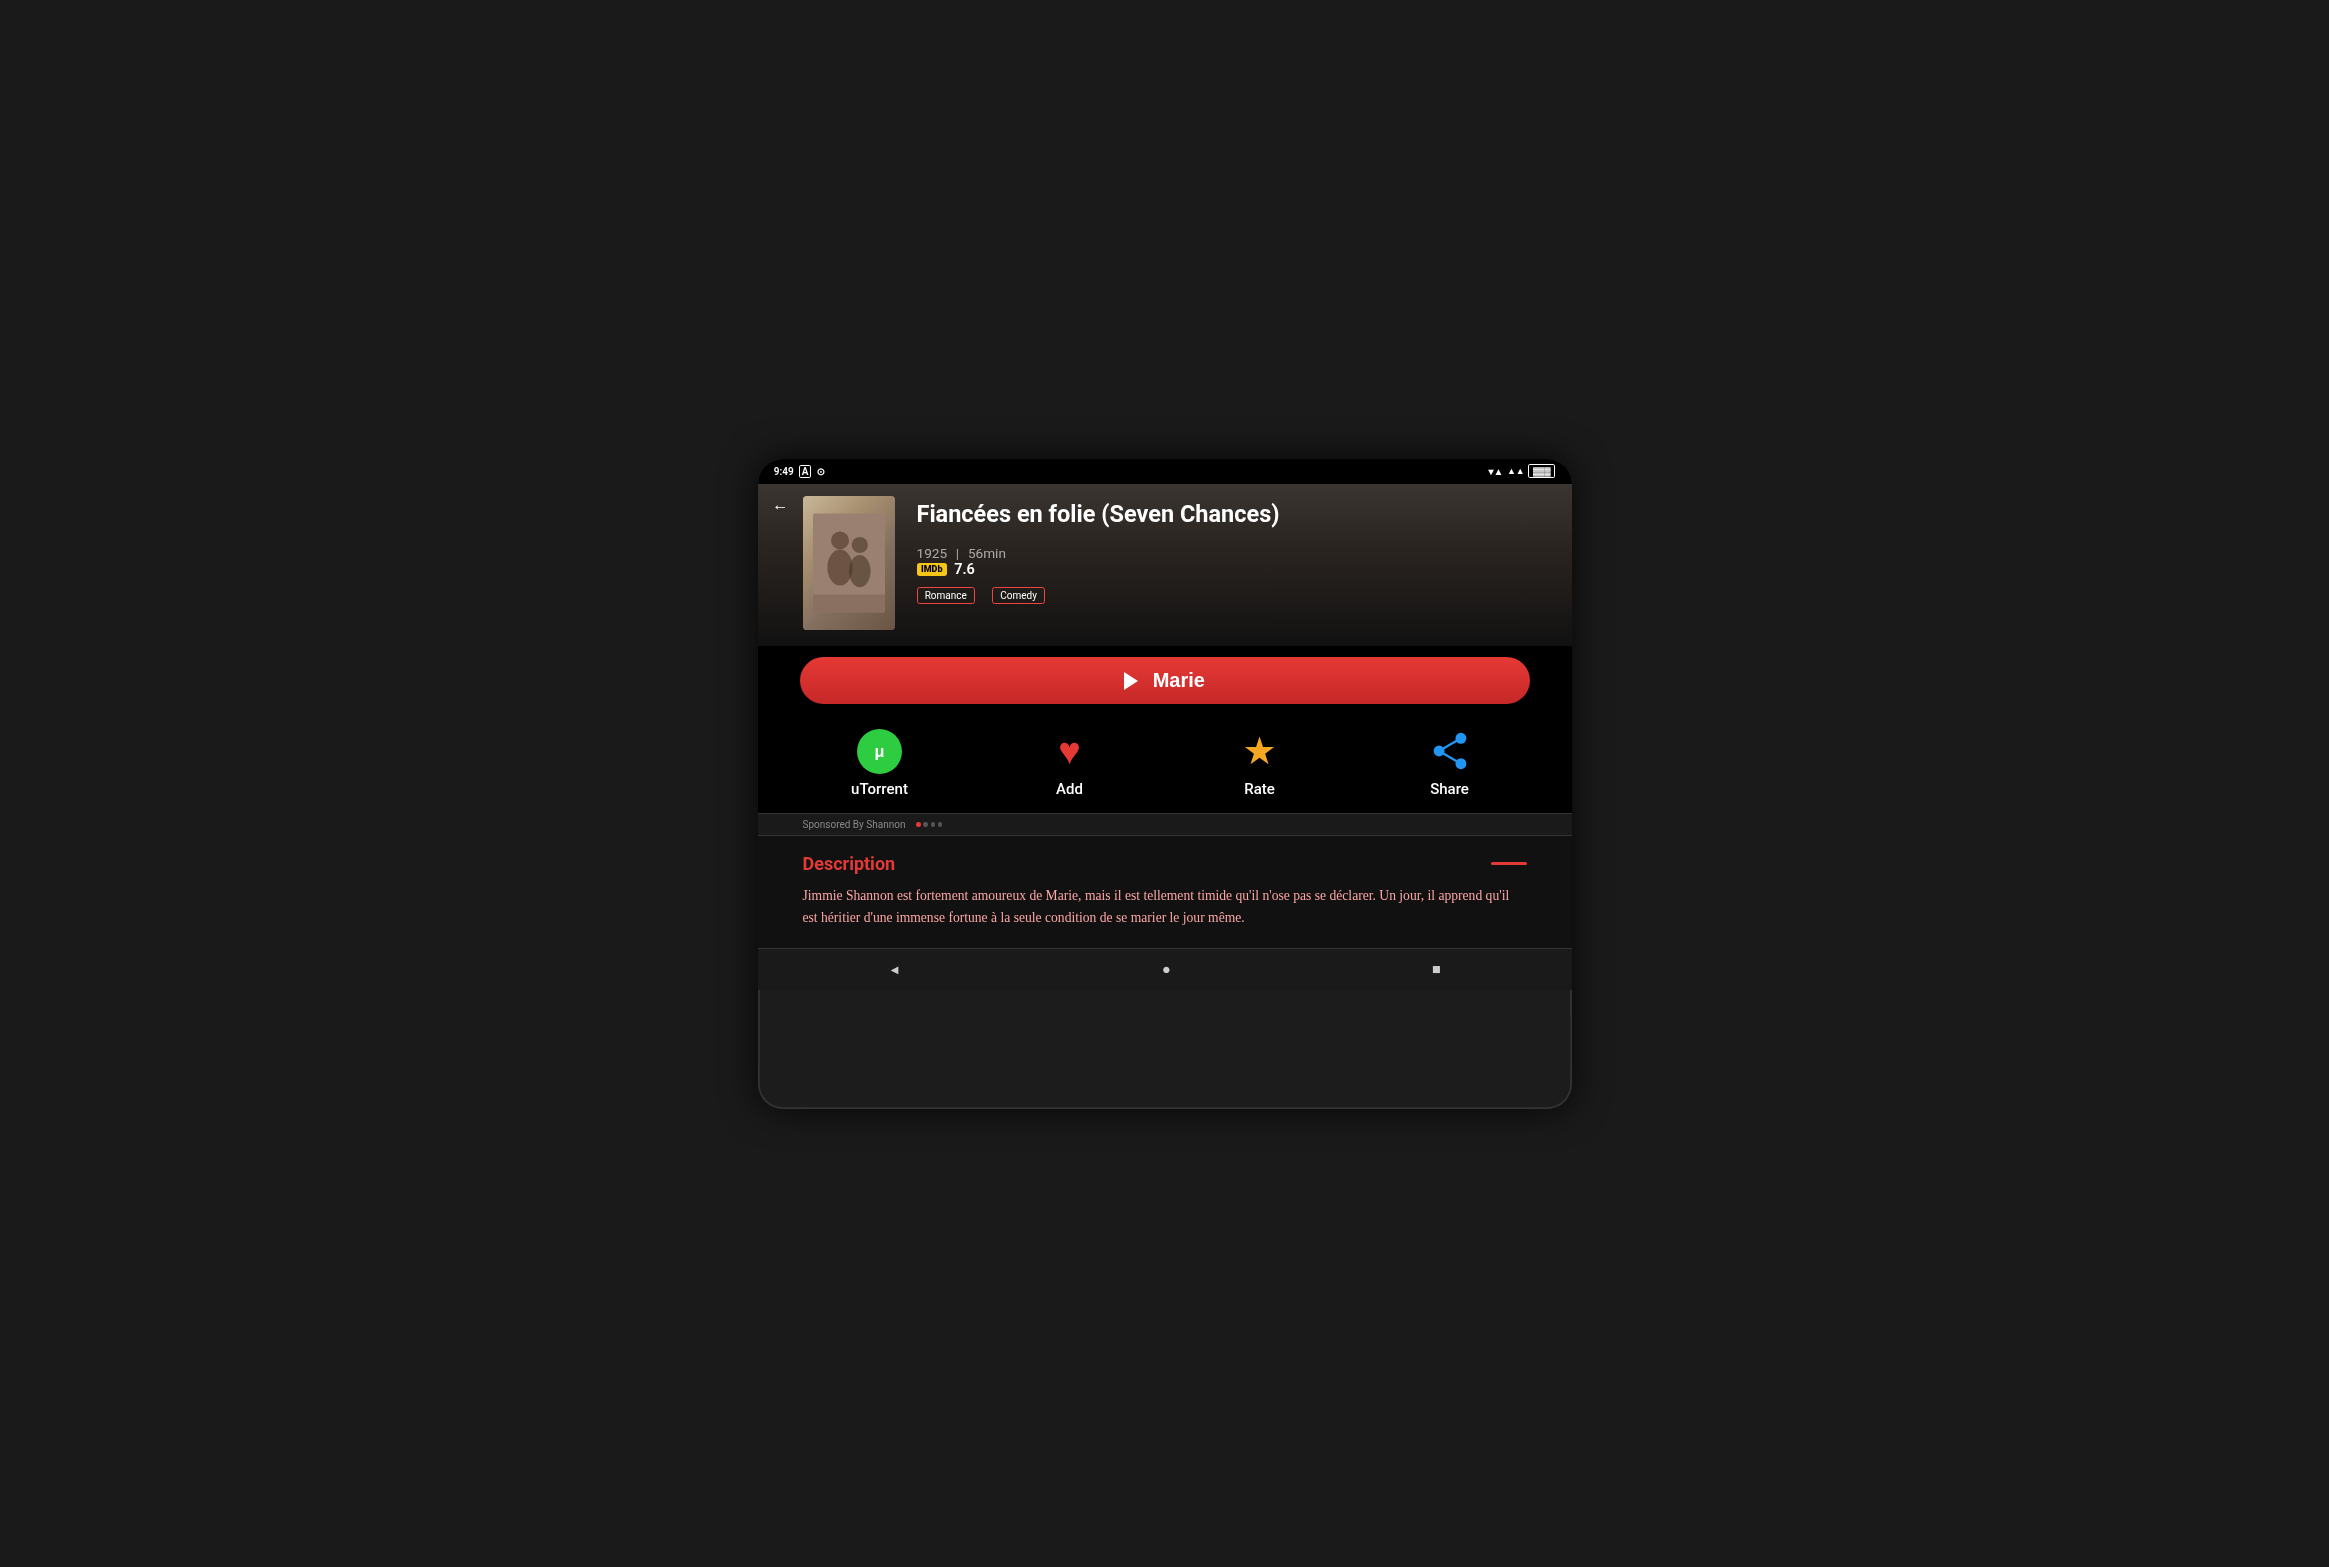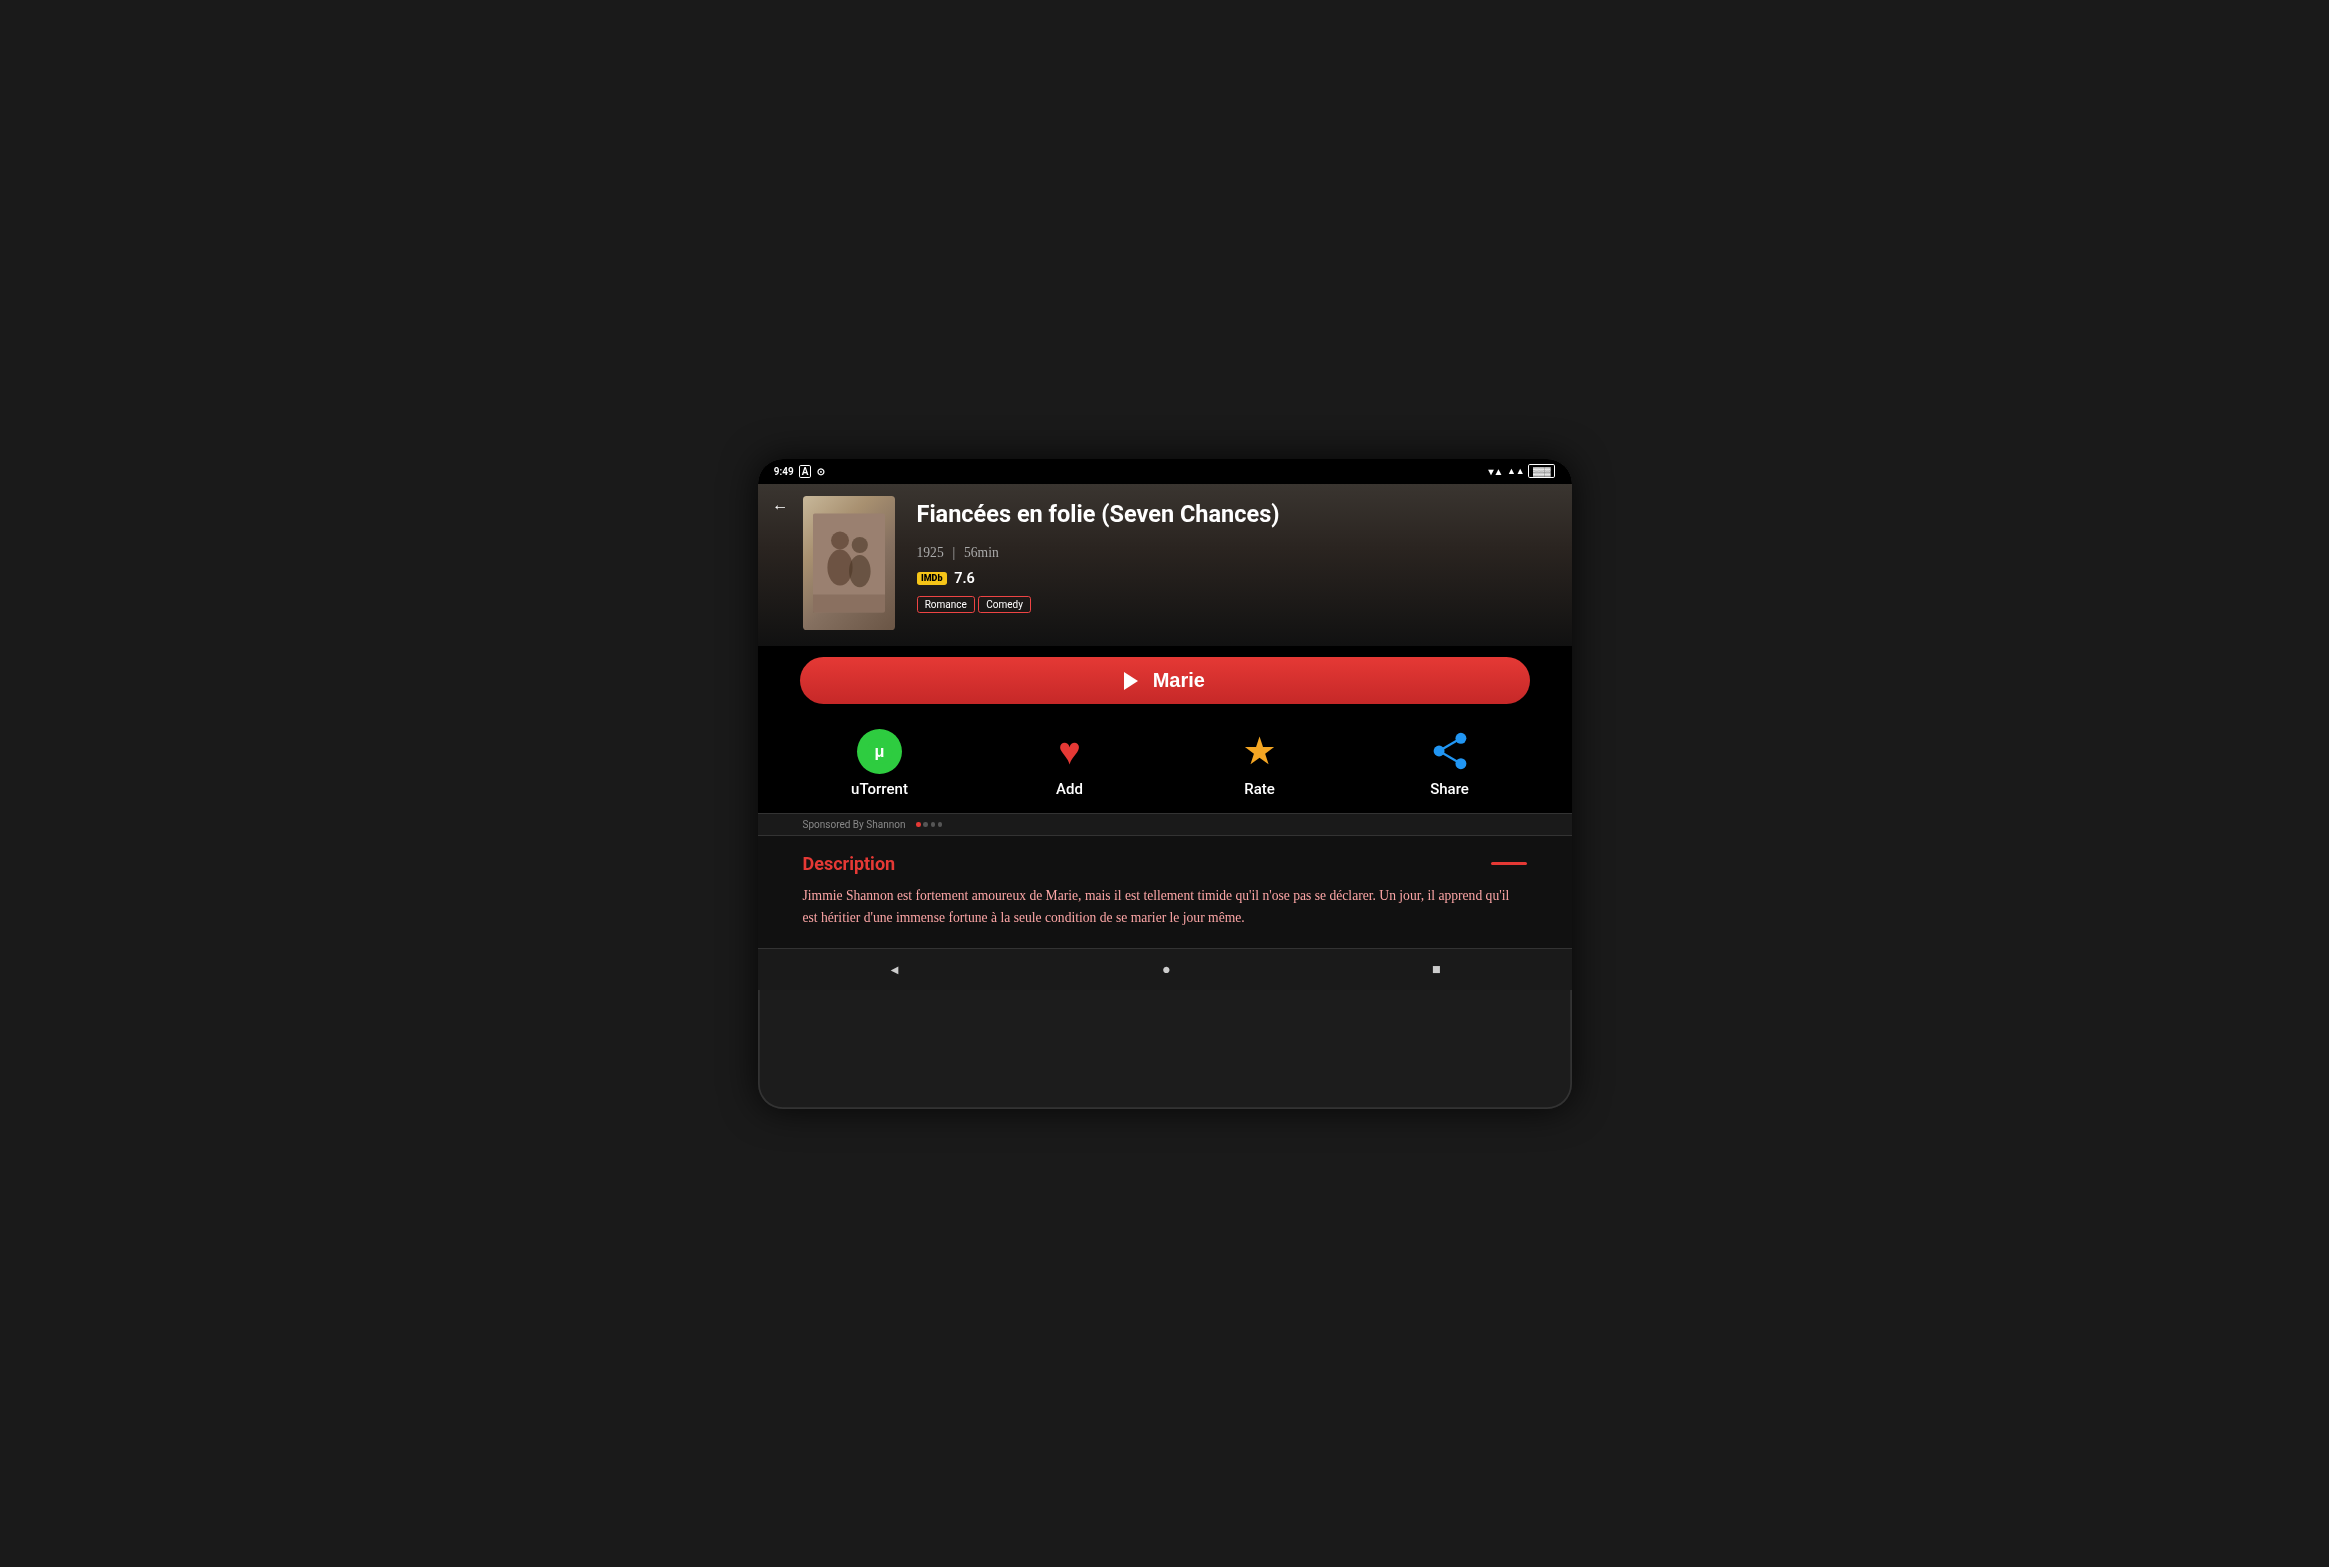--- a/index.html
+++ b/index.html
@@ -81,22 +81,20 @@
       font-size: 23.5px;
       font-weight: 700;
       color: #fff;
       line-height: 1.2;
       margin-bottom: 17px;
     }
 
     .movie-meta {
       font-size: 13.6px;
       color: #aaa;
-      margin-bottom: 9px;
-      font-family: Liberation Serif, serif;
     }
 
     .meta-sep { margin: 0 5.4px; }
 
     .imdb-row {
       display: flex;
       align-items: center;
       gap: 7.2px;
       margin-bottom: 9px;
     }
@@ -111,21 +109,21 @@
     }
 
     .imdb-score {
       color: #fff;
       font-size: 14.5px;
       font-weight: 600;
     }
 
     .genre-tags {
       display: flex;
-      gap: 3px;
+      gap: 17px;
       align-items: center;
     }
 
     .genre-tag {
       border: 0.9px solid #e44;
       color: #fff;
       font-size: 10px;
       padding: 1.8px 7.2px;
       border-radius: 2.7px;
       background: transparent;

